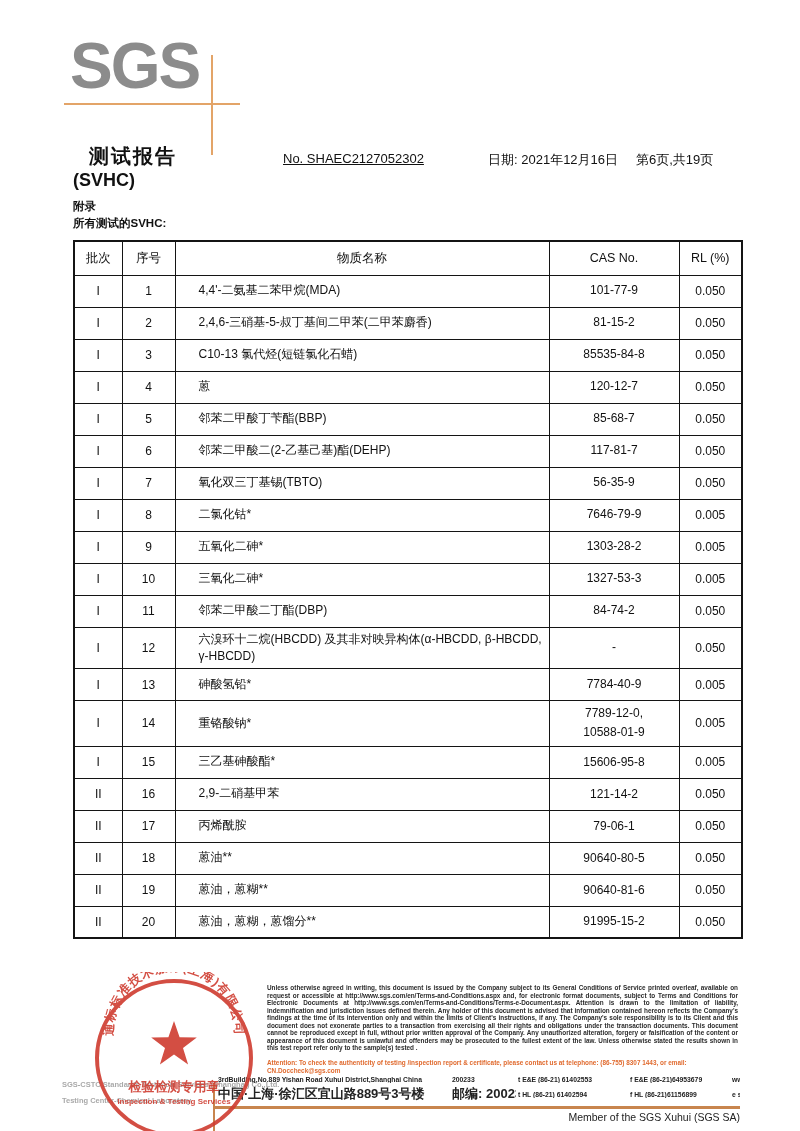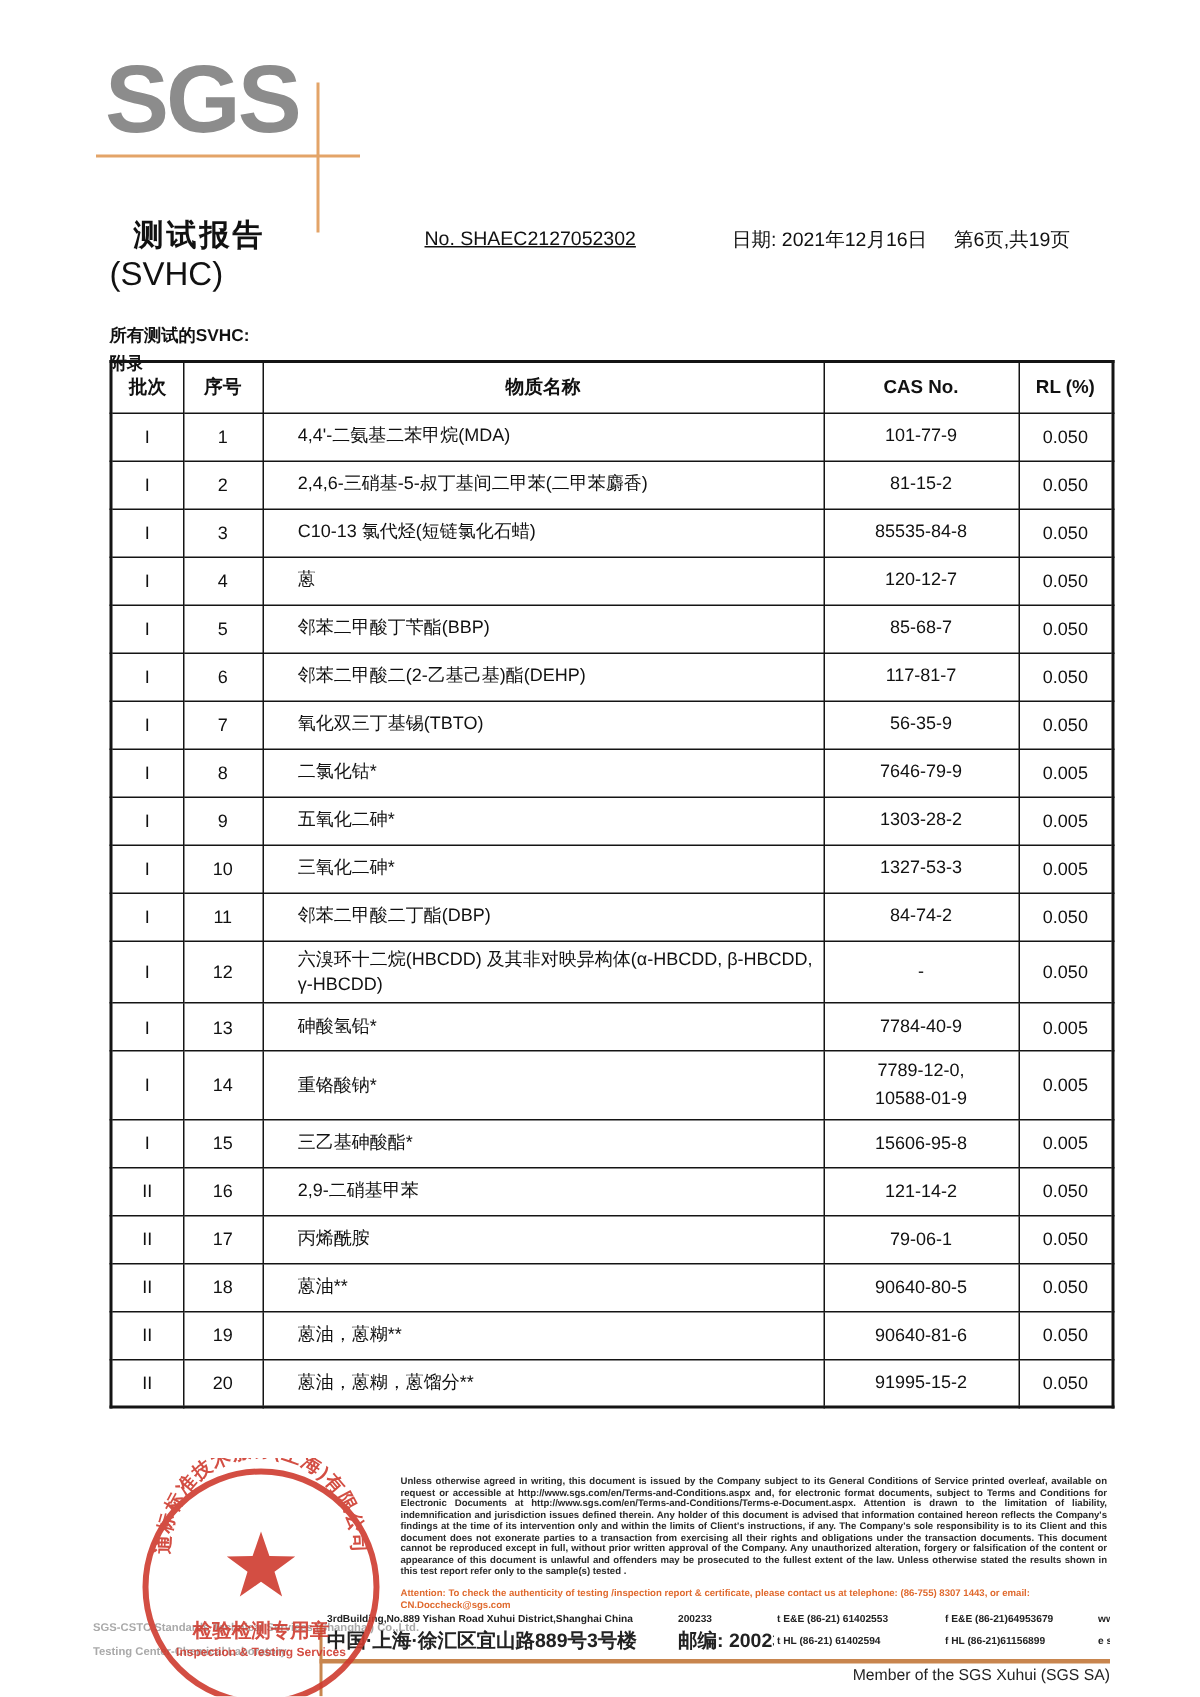--- a/index.html
+++ b/index.html
@@ -8,33 +8,33 @@
   .page { position:relative; width:800px; height:1131px; background:#fff; overflow:hidden; margin:0 auto; }
 
   
   .logo-text { position:absolute; left:70px; top:34px; font-size:64px; font-weight:bold;
                letter-spacing:-2px; color:#8c8c8c; line-height:1; }
   .logo-hline { position:absolute; left:64px; top:103px; width:176px; height:2px; background:#e3a468; }
   .logo-vline { position:absolute; left:211px; top:55px; width:2px; height:100px; background:#e3a468; }
 
   
   .report-title { position:absolute; left:73px; top:143px; font-size:20px; font-weight:bold; letter-spacing:2px;margin-left:16px; }
-  .report-subtitle { position:absolute; left:73px; top:170px; font-size:22px; font-weight:normal; }
+  .report-subtitle { position:absolute; left:73px; top:170px; font-size:18px; font-weight:bold; }
   .report-no { position:absolute; left:283px; top:151px; font-size:13px;text-decoration:underline; }
   .report-date { position:absolute; left:488px; top:151px; font-size:13px; }
   .report-pages { position:absolute; left:636px; top:151px; font-size:13px; }
-  .appendix { position:absolute; left:73px; top:199px; font-size:11.5px; font-weight:bold;margin-top:36px; }
+  .appendix { position:absolute; left:73px; top:199px; font-size:11.5px; font-weight:bold; }
   .table-caption { position:absolute; left:73px; top:216px; font-size:11.5px; font-weight:bold; }
 
   
   .svhc-table { position:absolute; left:73px; top:240px; width:668px;
                 border-collapse:collapse; table-layout:fixed; }
   .svhc-table th, .svhc-table td { border:1.5px solid #141414; }
   .svhc-table { border:2px solid #141414; }
-  .svhc-table th { height:34px; font-size:12.5px; font-weight:bold; text-align:center; }
+  .svhc-table th { height:34px; font-size:12.5px; font-weight:normal; text-align:center; }
   .svhc-table td { height:32px; font-size:12px; text-align:center; vertical-align:middle; padding:3px 4px; }
   .svhc-table td.c-substance { text-align:left; padding-left:23px; line-height:1.45; }
   .svhc-table td.c-cas { white-space:pre-line; line-height:1.6; }
   col.w-batch { width:48px; } col.w-no { width:53px; } col.w-sub { width:374px; }
   col.w-cas { width:130px; } col.w-rl { width:63px; }
 
   
   .gray-co { position:absolute; left:62px; color:#a9a9a9; font-size:7.5px; font-weight:bold; white-space:nowrap; }
   .gray-co1 { top:1080px; } .gray-co2 { top:1096px; }
 

